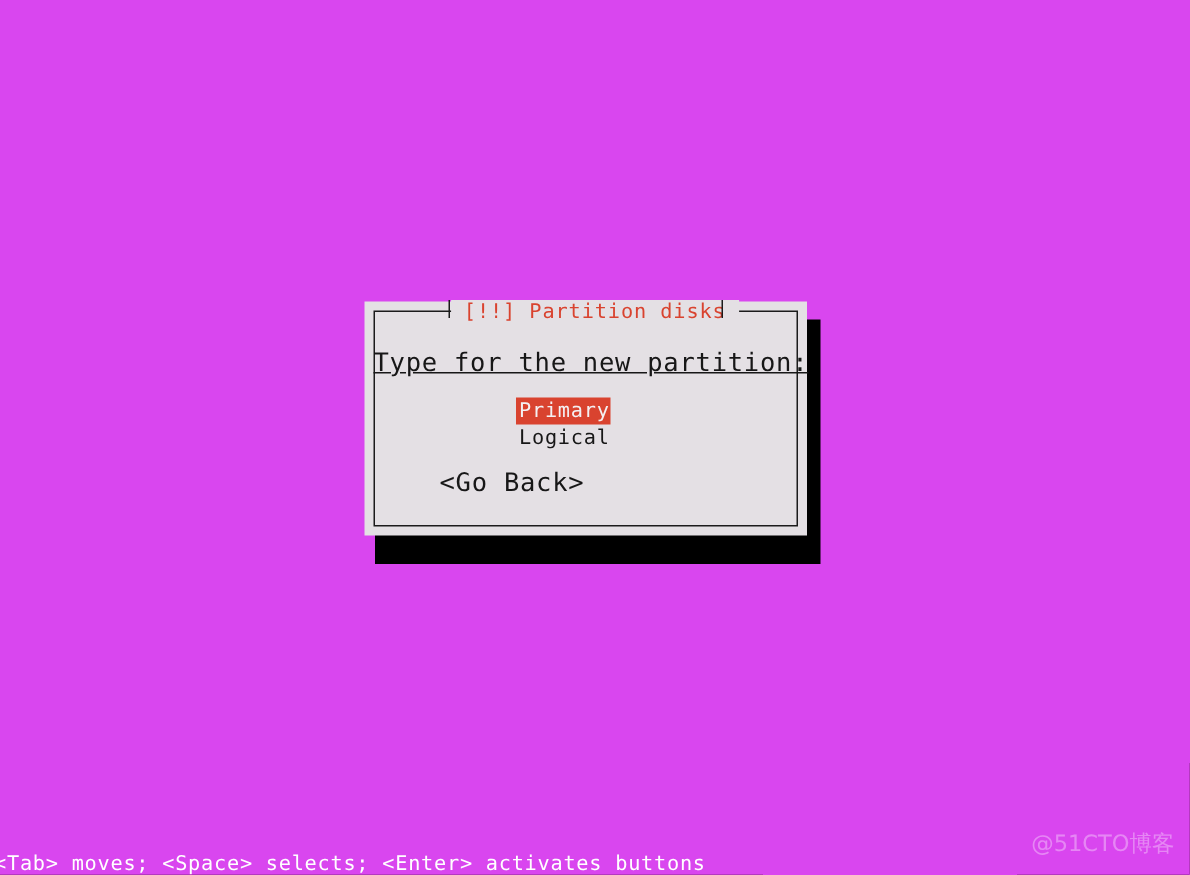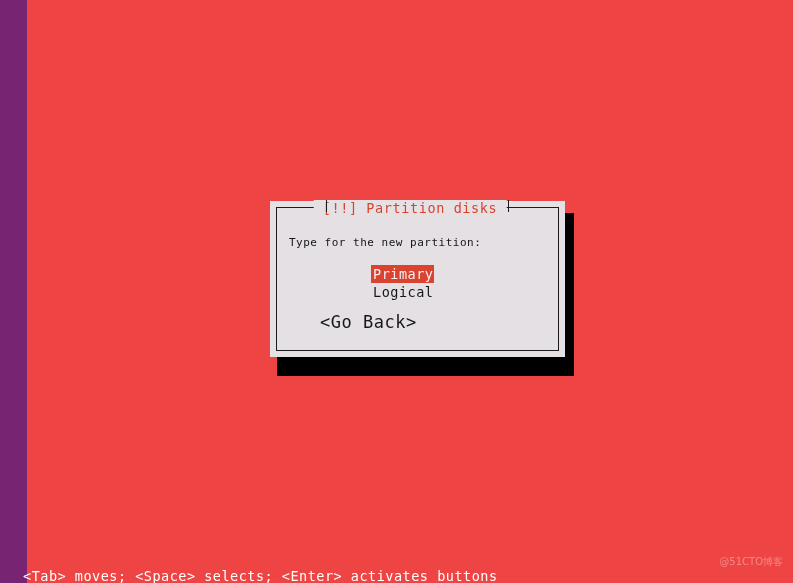--- a/index.html
+++ b/index.html
@@ -12,22 +12,21 @@
     overflow: hidden;
     background: #772572;
     font-family: "DejaVu Sans Mono", "Liberation Mono", monospace;
     position: relative;
   }
 
   
   #console-screen {
     position: absolute;
     inset: 0;
-    background: #ef4444;
-    margin-left: 27px;
+    background: #d946ef;
   }
 
   
   #dialog-shadow {
     position: absolute;
     left: 250px;
     top: 213px;
     width: 297px;
     height: 163px;
     background: #000000;
@@ -85,27 +84,28 @@
   #dialog-body {
     position: absolute;
     left: 243px;
     top: 201px;
     width: 295px;
     height: 156px;
     z-index: 2;
   }
   #prompt-text {
     position: absolute;
-    left: 19px;
+    left: 6px;
     top: 33px;
-    font-size: 11px;
+    font-size: 17px;
     line-height: 17px;
     color: #171717;
     letter-spacing: 0.5px;
     white-space: nowrap;
+    text-decoration: underline;
   }
 
   #choice-list {
     position: absolute;
     left: 101px;
     top: 64px;
   }
   .choice-item {
     font-size: 13.5px;
     line-height: 16px;
@@ -144,21 +144,21 @@
     color: #ffffff;
     white-space: nowrap;
   }
 
   
   #watermark {
     position: absolute;
     right: 10px;
     bottom: 12px;
     font-family: "DejaVu Sans", "Liberation Sans", sans-serif;
-    font-size: 10px;
+    font-size: 15px;
     line-height: 18px;
     color: rgba(255, 255, 255, 0.35);
     white-space: nowrap;
   }
 </style>
 </head>
 <body>
 
 <div id="console-screen">
 

